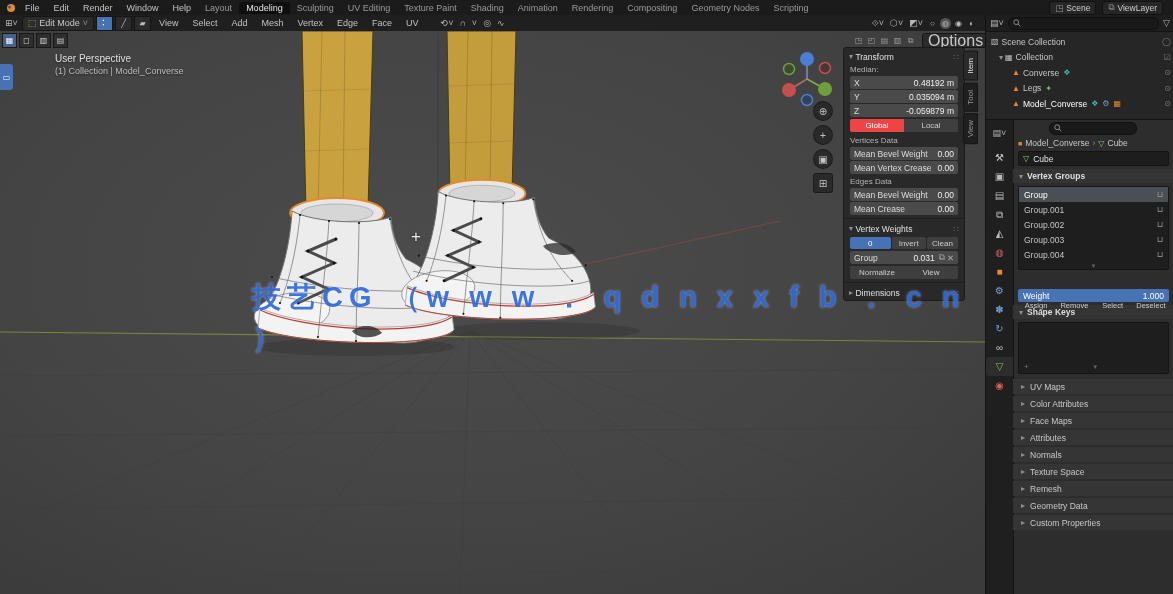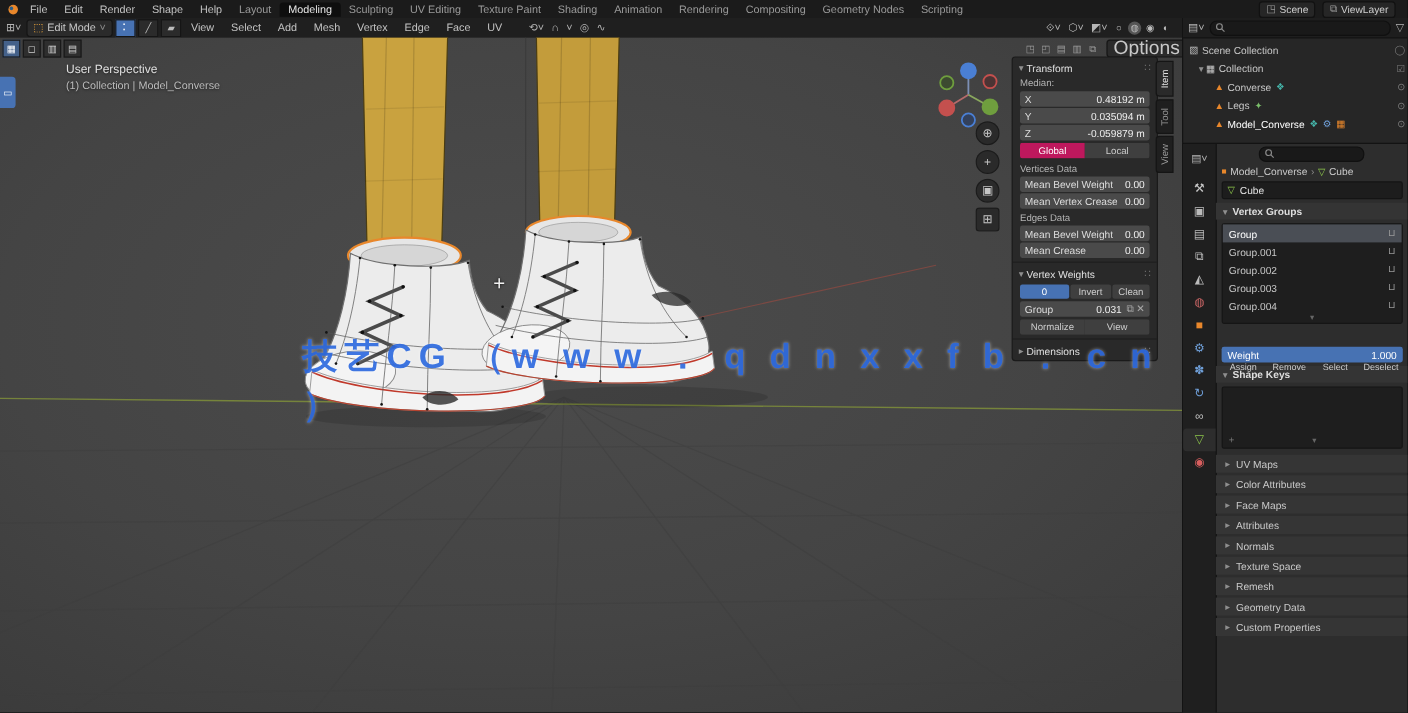--- a/index.html
+++ b/index.html
@@ -48,21 +48,21 @@
   #npanel{left:843px;top:16px;width:120px;background:rgba(41,41,41,.96);border:1px solid #1a1a1a;
           border-radius:3px;font-size:8.5px;padding:2px 0 1px 0;}
   .np-h{display:flex;align-items:center;height:13px;padding:0 5px;color:#e0e0e0;}
   .np-h .grip{margin-left:auto;color:#6f6f6f;}
   .np-lab{padding:2px 6px 1px;color:#b4b4b4;font-size:8px;}
   .np-field{display:flex;align-items:center;height:13px;margin:1px 6px;background:#4a4a4a;
             border-radius:2px;padding:0 4px;color:#ddd;}
   .np-field .v{margin-left:auto;color:#efefef;}
   .np-tgl{display:flex;margin:2px 6px;height:13px;border-radius:2px;overflow:hidden;font-size:8px;}
   .np-tgl div{flex:1;display:flex;align-items:center;justify-content:center;background:#3f3f3f;color:#ccc;}
-  .np-tgl div.active{background:#be185d;color:#fff;}
+  .np-tgl div.active{background:#ef4444;color:#fff;}
   .np-div{height:1px;background:#1e1e1e;margin:3px 0;}
   .np-seg{display:flex;gap:1px;margin:2px 6px;height:12px;font-size:8px;}
   .np-seg div{display:flex;align-items:center;justify-content:center;background:#3f3f3f;color:#ccc;border-radius:2px;}
   .np-seg div.active{background:#4772b3;color:#fff;}
   #nptabs{left:963px;top:20px;width:20px;font-size:8px;}
   .nptab{writing-mode:vertical-rl;transform:rotate(180deg);background:#1f1f1f;color:#9a9a9a;
          padding:6px 2px;border-radius:0 3px 3px 0;margin-bottom:2px;text-align:center;border:1px solid #151515;}
   .nptab.active{background:#2a2a2a;color:#e2e2e2;}
   
   #outliner{left:985px;top:15px;width:188px;height:104px;background:#262626;border-left:1px solid #131313;}
@@ -108,21 +108,21 @@
   <div id="topbar" class="r">
     <span style="width:14px;height:10px;margin-left:4px;display:inline-block">
       <svg width="14" height="10">
           <circle cx="7" cy="5" r="4" fill="#e8872b"></circle>
           <circle cx="5.5" cy="4" r="1.5" fill="#2b5f8a"></circle>
         </svg>
     </span>
     <span class="menu">File</span>
     <span class="menu">Edit</span>
     <span class="menu">Render</span>
-    <span class="menu">Shape</span>
+    <span class="menu">Window</span>
     <span class="menu">Help</span>
     <span class="wstab">Layout</span>
     <span class="wstab active">Modeling</span>
     <span class="wstab">Sculpting</span>
     <span class="wstab">UV Editing</span>
     <span class="wstab">Texture Paint</span>
     <span class="wstab">Shading</span>
     <span class="wstab">Animation</span>
     <span class="wstab">Rendering</span>
     <span class="wstab">Compositing</span>

